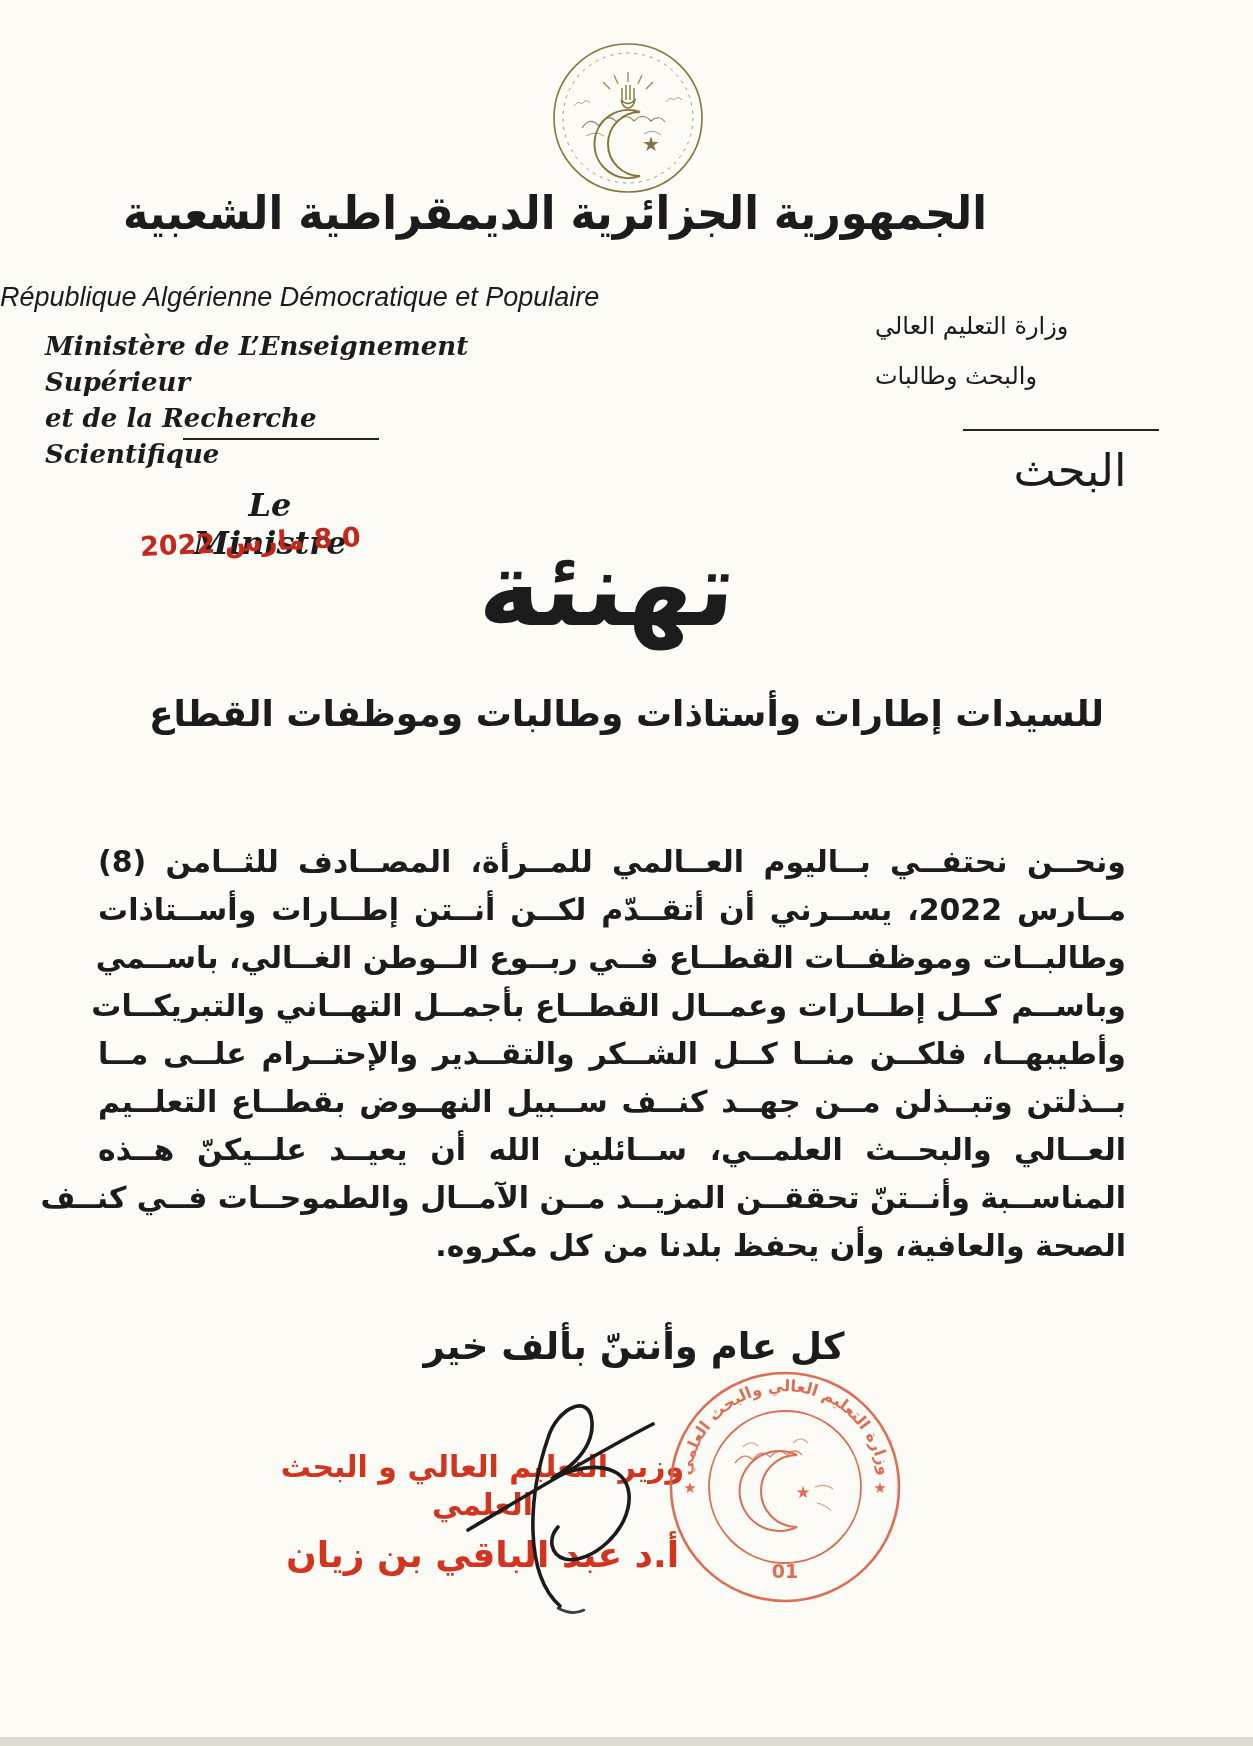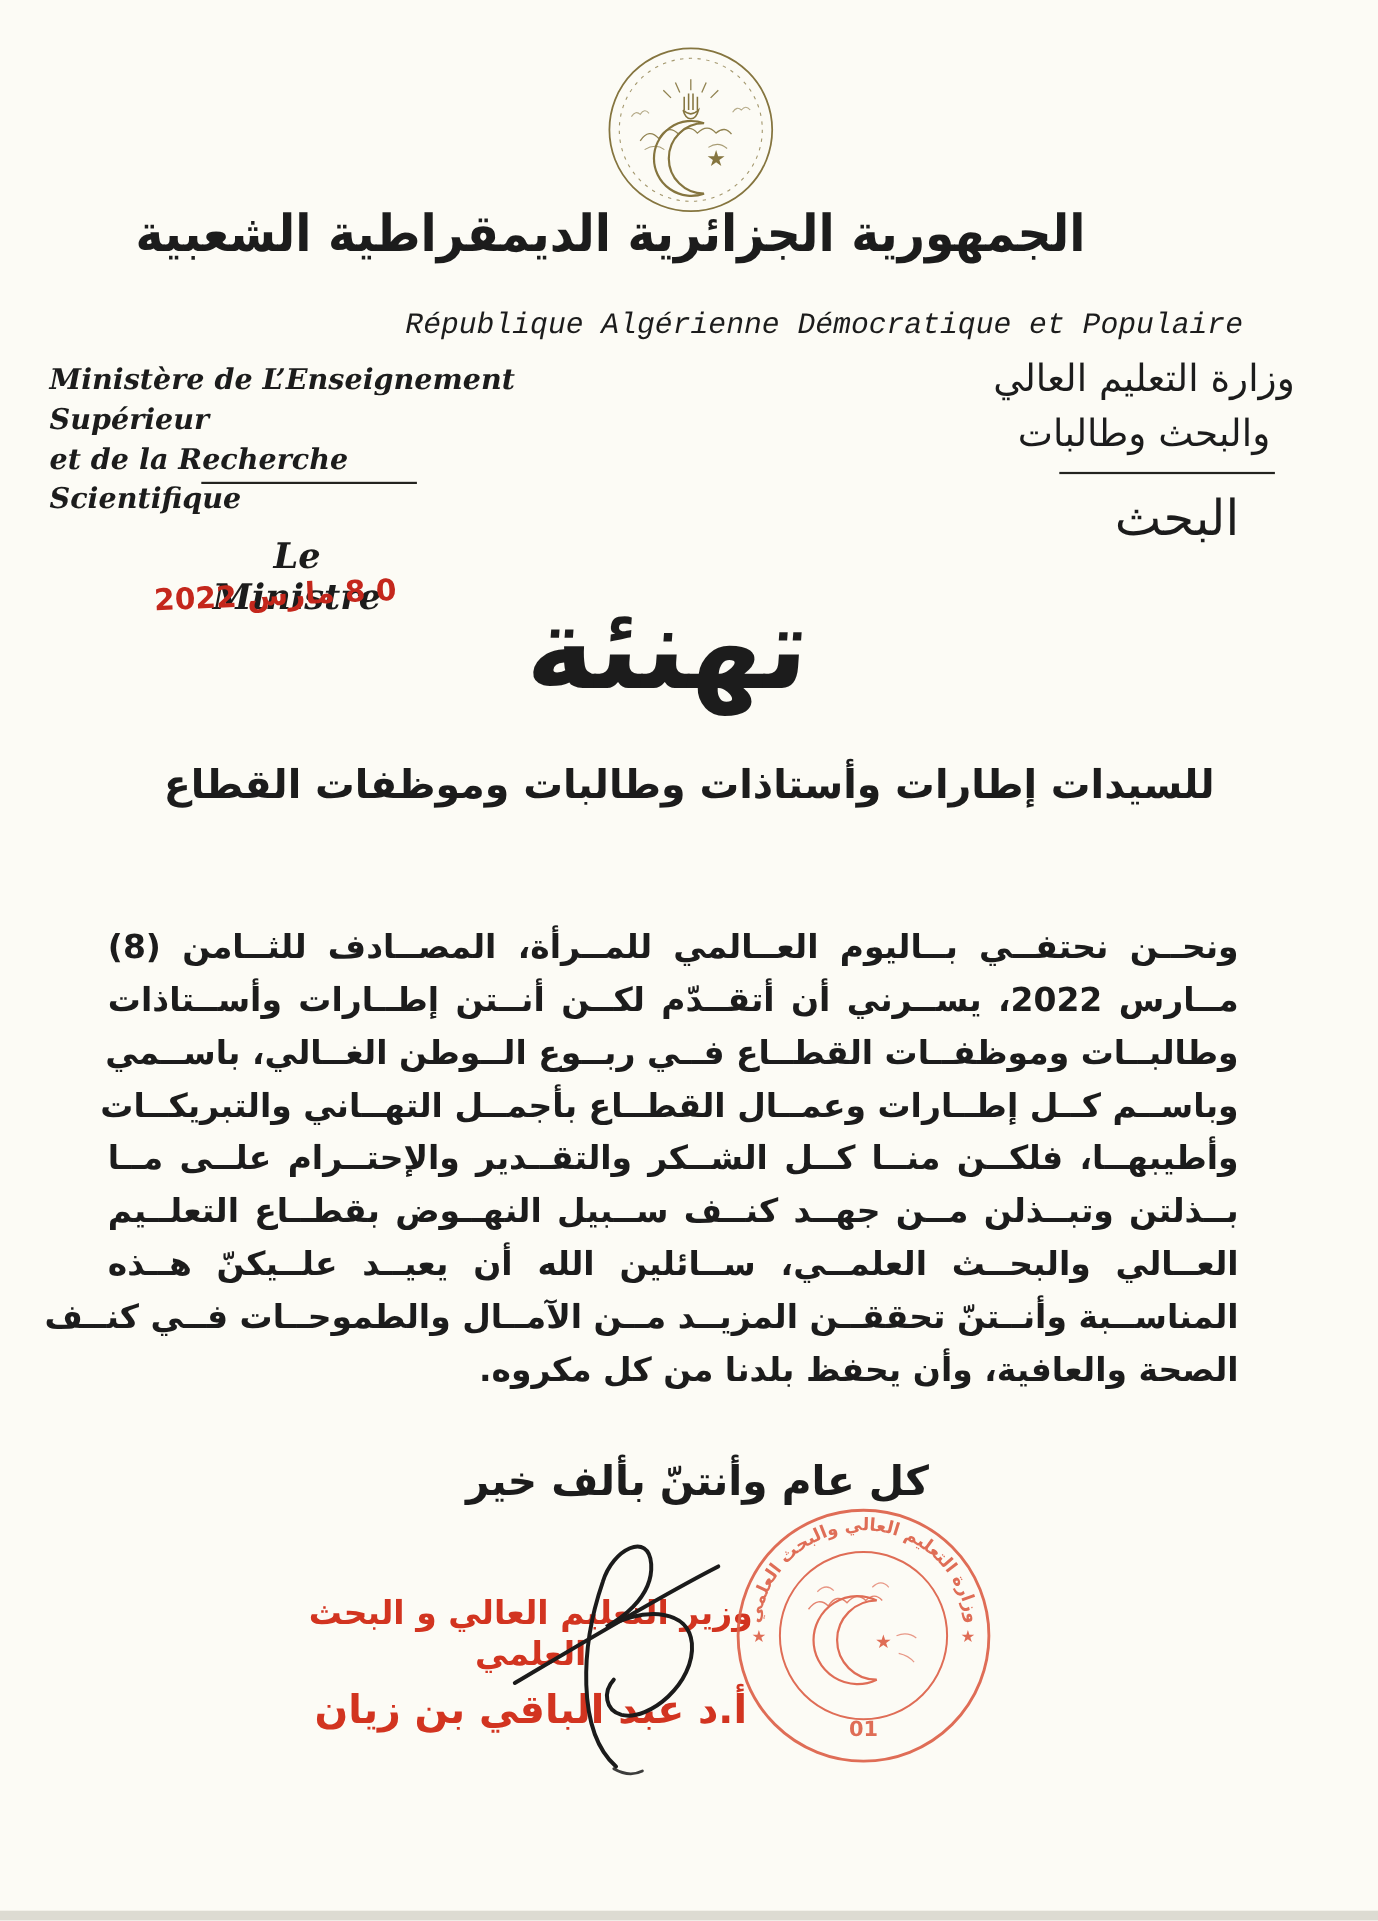--- a/index.html
+++ b/index.html
@@ -13,32 +13,32 @@
   }
   .abs{position:absolute;}
   .ar{direction:rtl;}
 
   .republic-ar{
     left:0;top:188px;width:1110px;text-align:center;
     font-size:43px;font-weight:bold;letter-spacing:1px;
     transform:scaleY(1.08);
   }
   .republic-fr{
-    left:0;top:282px;width:1130px;text-align:right;
-    font-family:Liberation Mono, monospace;font-style:italic;font-size:27px;
+    left:0;top:282px;width:1130px;text-align:left;
+    font-family:Liberation Sans, sans-serif;font-style:italic;font-size:27px;
   }
   .ministry-fr{
     left:45px;top:328px;width:425px;text-align:left;
     font-family:"DejaVu Serif",serif;font-style:italic;font-weight:bold;
     font-size:26px;line-height:36px;
   }
   .rule{background:#23231f;height:2px;}
   .ministry-ar{
-    left:875px;top:319px;width:330px;text-align:center;
-    font-size:34px;line-height:50px;font-weight:500;
+    left:875px;top:301px;width:330px;text-align:left;
+    font-size:24px;line-height:50px;font-weight:500;
   }
   .minister-ar{
     left:995px;top:444px;width:150px;text-align:center;
     font-size:45px;font-weight:500;
   }
   .minister-fr{
     left:170px;top:466px;width:200px;text-align:center;
     font-family:"DejaVu Serif",serif;font-style:italic;font-weight:bold;font-size:32px;margin-top:20px;
   }
   .date-stamp{

